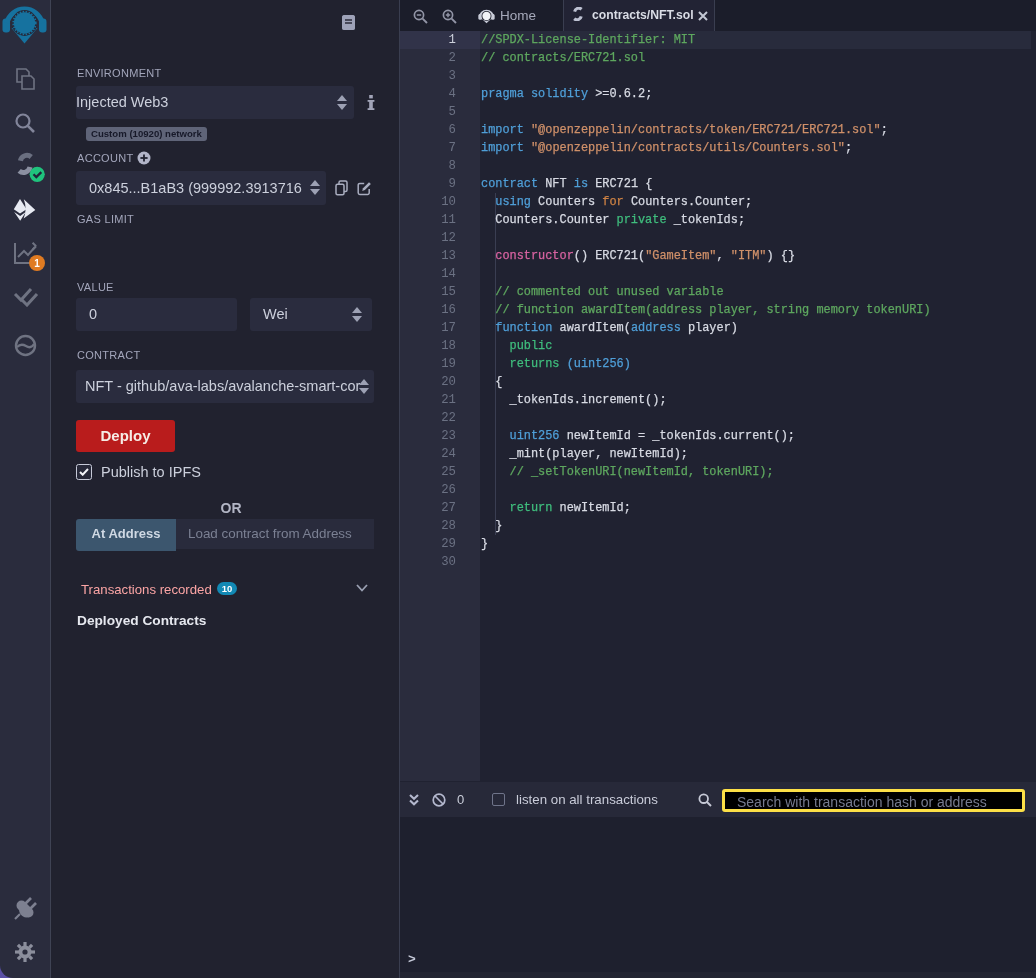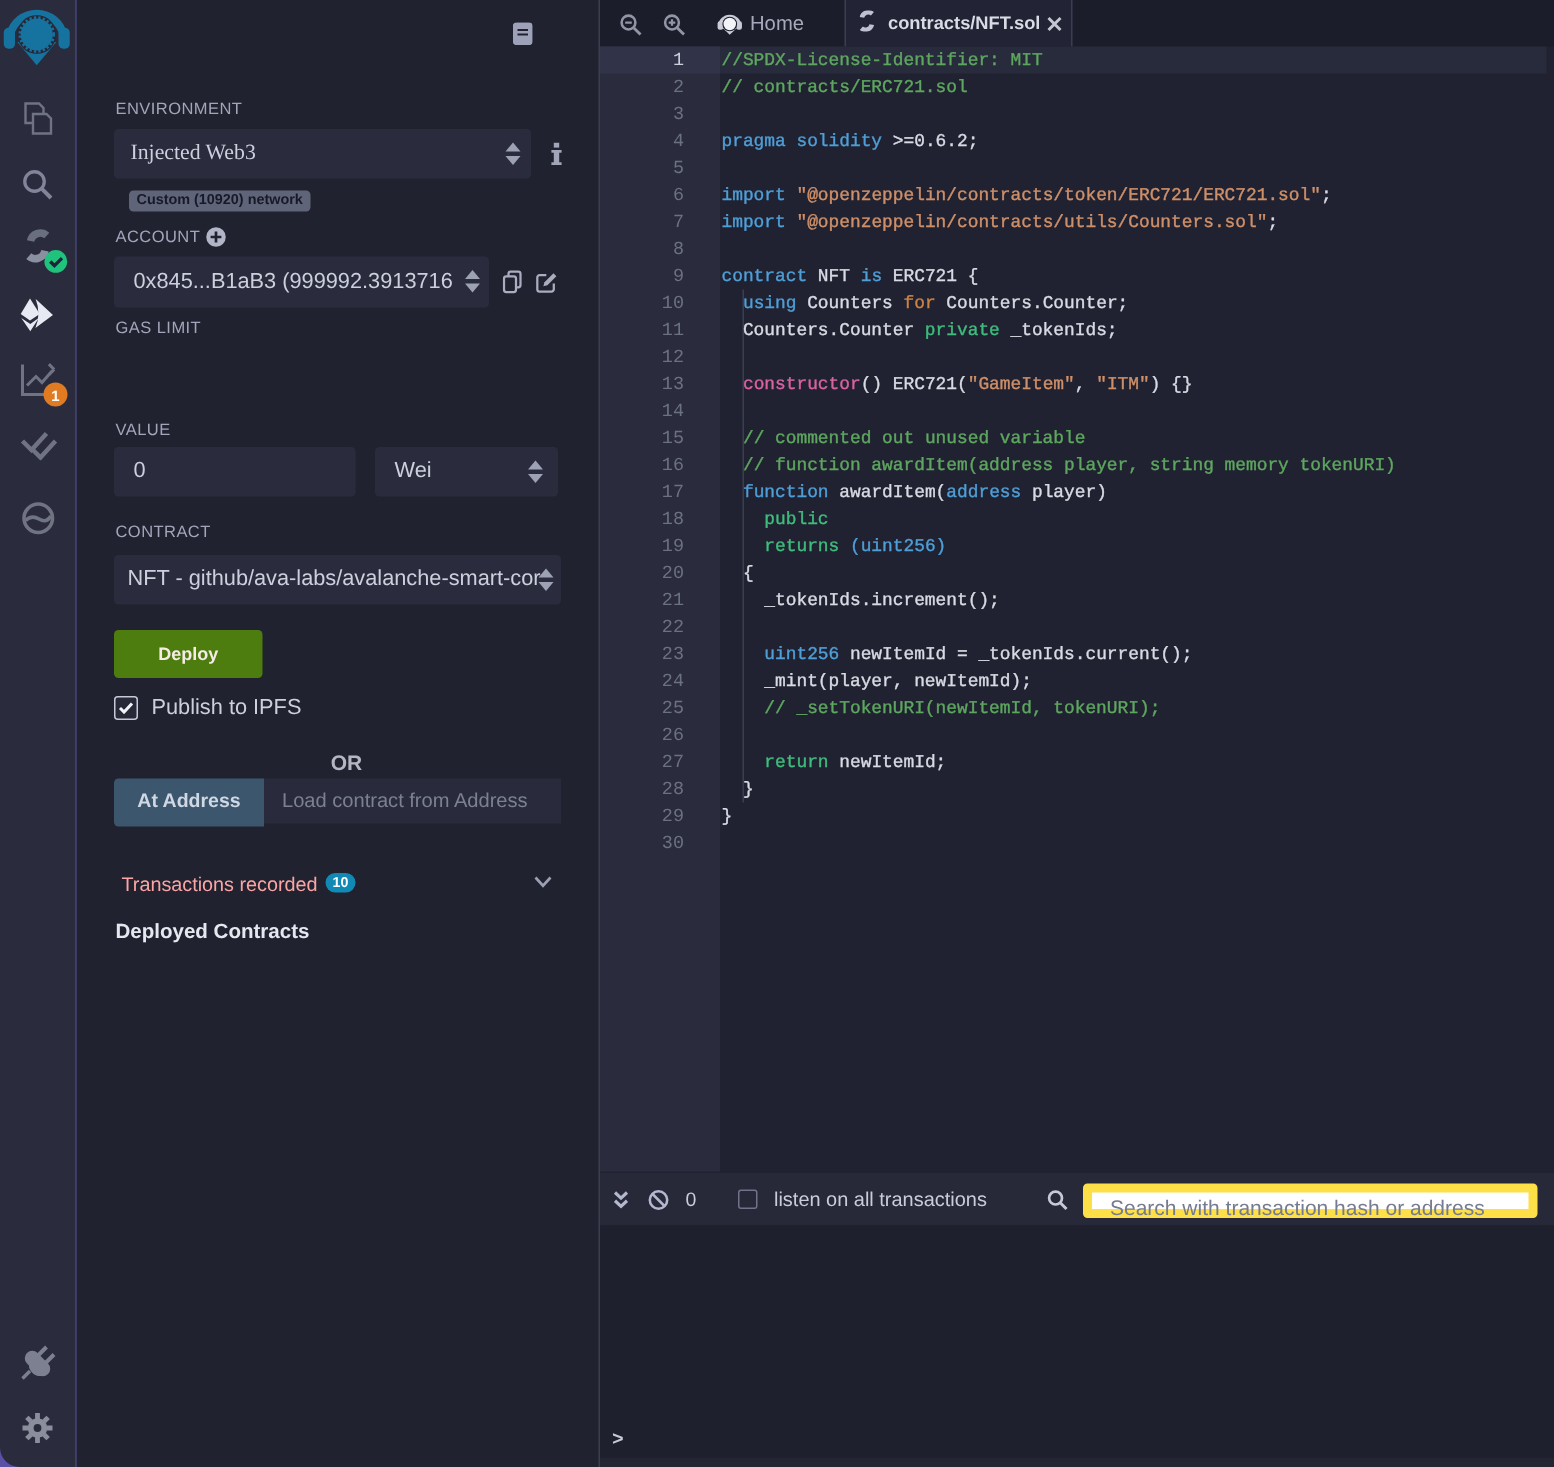--- a/index.html
+++ b/index.html
@@ -114,21 +114,21 @@
 
 <div class="abs" id="panelcontent" style="left:51px;top:0;width:349px;height:978px;">
   <svg class="abs" style="left:291px;top:15px;" width="13" height="15" viewBox="0 0 13 15">
     <rect x="0" y="0" width="13" height="15" rx="2.5" fill="#9fa3b8" fill-opacity="0.9"></rect>
     <rect x="0" y="0" width="13" height="15" rx="2.5" fill="#9ea2b8"></rect>
     <line x1="3" y1="5" x2="10" y2="5" stroke="#21222f" stroke-width="1.4"></line>
     <line x1="3" y1="8" x2="10" y2="8" stroke="#21222f" stroke-width="1.4"></line>
   </svg>
 
   <div class="abs lbl" style="left:26px;top:67px;">ENVIRONMENT</div>
-  <div class="abs inp" style="left:25px;top:86px;width:278px;height:33px;line-height:33px;padding-left:11px;font-family:Liberation Serif, serif;">Injected Web3</div>
+  <div class="abs inp" style="left:25px;top:86px;width:278px;height:33px;line-height:33px;padding-left:0;">Injected Web3</div>
   <div class="selarrows" style="left:286px;top:95px;"></div>
   <svg class="abs" style="left:316px;top:95px;" width="8" height="15" viewBox="0 0 8 15">
     <rect x="2.2" y="0" width="3.6" height="3.4" fill="#a2a5b8"></rect>
     <rect x="2.2" y="5" width="3.6" height="10" fill="#a2a5b8"></rect>
     <rect x="0.6" y="5" width="6.8" height="1.8" fill="#a2a5b8"></rect>
     <rect x="0.6" y="13.2" width="6.8" height="1.8" fill="#a2a5b8"></rect>
   </svg>
   <div class="abs" style="left:35px;top:127px;height:14px;background:#5f6478;border-radius:3px;font-size:9.6px;font-weight:bold;color:#171929;line-height:14px;padding:0 5px;">Custom (10920) network</div>
 
   <div class="abs lbl" style="left:26px;top:152px;">ACCOUNT</div>
@@ -152,21 +152,21 @@
 
   <div class="abs lbl" style="left:26px;top:281px;">VALUE</div>
   <div class="abs inp" style="left:25px;top:298px;width:161px;height:33px;line-height:33px;padding-left:13px;">0</div>
   <div class="abs inp" style="left:199px;top:298px;width:122px;height:33px;line-height:33px;padding-left:13px;">Wei</div>
   <div class="selarrows" style="left:301px;top:307px;"></div>
 
   <div class="abs lbl" style="left:26px;top:349px;">CONTRACT</div>
   <div class="abs inp" style="left:25px;top:370px;width:298px;height:33px;line-height:33px;padding-left:9px;white-space:nowrap;overflow:hidden;">NFT - github/ava-labs/avalanche-smart-cor</div>
   <div class="selarrows" style="left:308px;top:379px;"></div>
 
-  <div class="abs" style="left:25px;top:420px;width:99px;height:32px;background:#4d7c0f;border-radius:3px;color:#f6ece5;font-size:12px;font-weight:bold;text-align:center;line-height:32px;">Deploy</div>
+  <div class="abs" style="left:25px;top:420px;width:99px;height:32px;background:#b91c1c;border-radius:3px;color:#f6ece5;font-size:15px;font-weight:bold;text-align:center;line-height:32px;">Deploy</div>
 
   <div class="abs" style="left:25px;top:464px;width:16px;height:16px;background:#272939;border:1.5px solid #c6cad8;border-radius:2.5px;"></div>
   <svg class="abs" style="left:28px;top:468px;" width="10" height="8" viewBox="0 0 10 8">
       <path d="M1 4 L3.7 6.7 L9 1" fill="none" stroke="#f2f4f8" stroke-width="2"></path>
     </svg>
   <div class="abs" style="left:50px;top:464px;font-size:14.5px;color:#ccd0dc;">Publish to IPFS</div>
 
   <div class="abs" style="left:0;top:468px;width:360px;text-align:center;font-size:14px;font-weight:600;color:#b3b6c5;margin-top:32px;">OR</div>
 
   <div class="abs" style="left:25px;top:519px;width:100px;height:32px;background:#3c566e;border-radius:3px 0 0 3px;color:#cfd8e3;font-size:13px;font-weight:600;text-align:center;line-height:30px;">At Address</div>
@@ -293,16 +293,16 @@
     <circle cx="7" cy="7" r="5.8" fill="none" stroke="#b4b8ce" stroke-width="1.7"></circle>
     <line x1="3" y1="3" x2="11" y2="11" stroke="#b4b8ce" stroke-width="1.7"></line>
   </svg>
   <div class="abs" style="left:57px;top:10px;font-size:13px;color:#c9cdd9;">0</div>
   <div class="abs" style="left:92px;top:11px;width:13px;height:13px;border:1px solid #6f748a;border-radius:2px;"></div>
   <div class="abs" style="left:116px;top:10px;font-size:13.3px;color:#c9ccd9;">listen on all transactions</div>
   <svg class="abs" style="left:298px;top:11px;" width="14" height="14" viewBox="0 0 14 14">
     <circle cx="5.7" cy="5.7" r="4.3" fill="none" stroke="#c6c9d6" stroke-width="1.8"></circle>
     <line x1="9" y1="9" x2="13" y2="13" stroke="#c6c9d6" stroke-width="2"></line>
   </svg>
-  <div class="abs" style="left:322px;top:7px;width:303px;height:23px;background:#ffffff;border:6px solid #fde047;border-radius:3px;color:#767b8f;font-size:14px;line-height:21px;padding-left:12px;">Search with transaction hash or address</div>
+  <div class="abs" style="left:322px;top:7px;width:303px;height:23px;background:#000000;border:3px solid #fde047;border-radius:3px;color:#767b8f;font-size:14px;line-height:21px;padding-left:12px;">Search with transaction hash or address</div>
 </div>
 <div class="abs" style="left:400px;top:972px;width:636px;height:6px;background:#232532;"></div>
 <pre class="abs" style="left:408px;top:952px;font-size:13px;font-weight:bold;color:#c6cad9;">&gt;</pre>
 
 </body></html>

